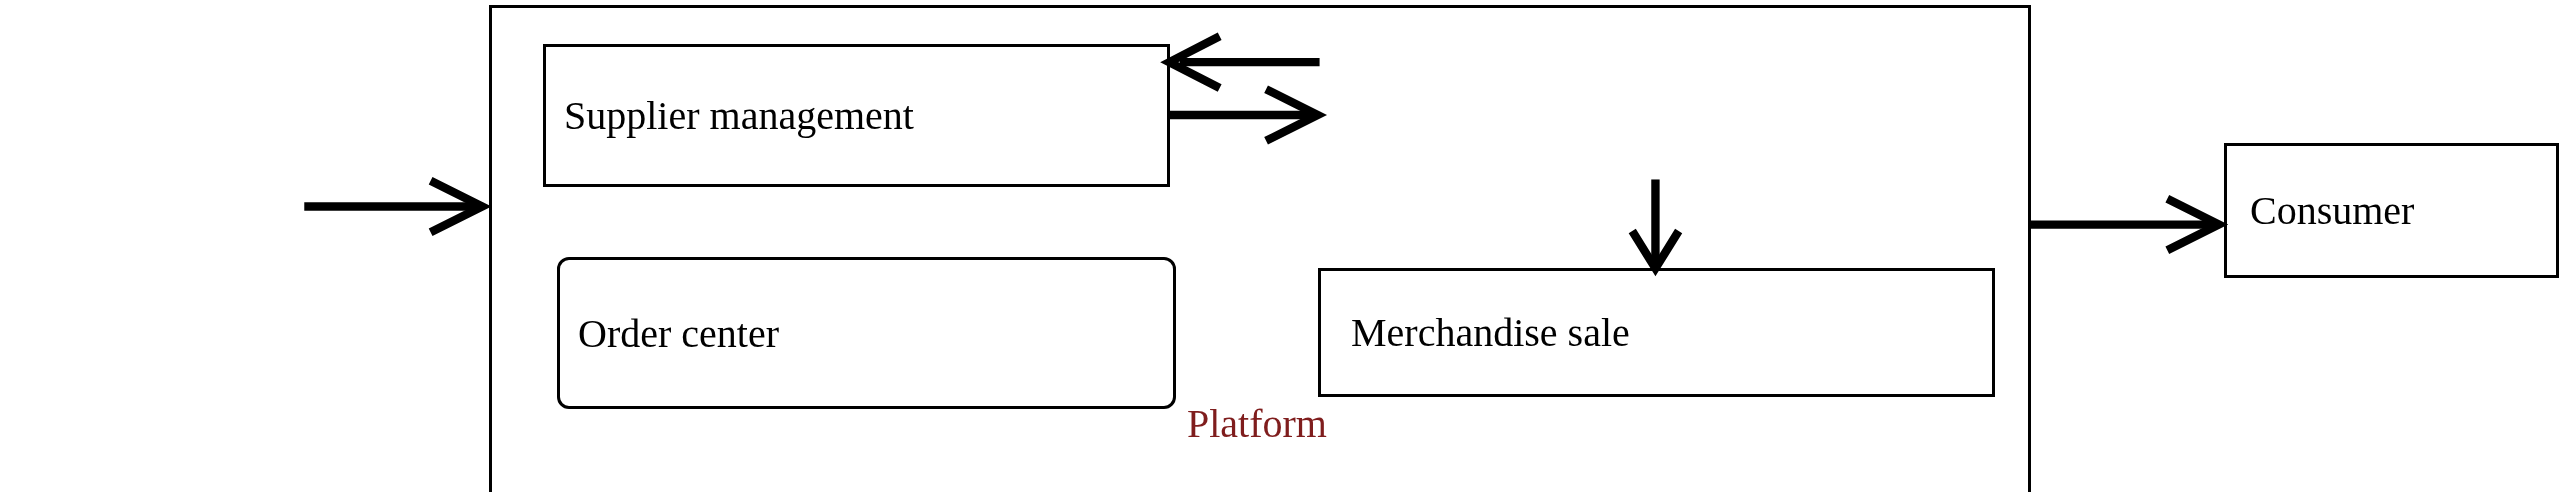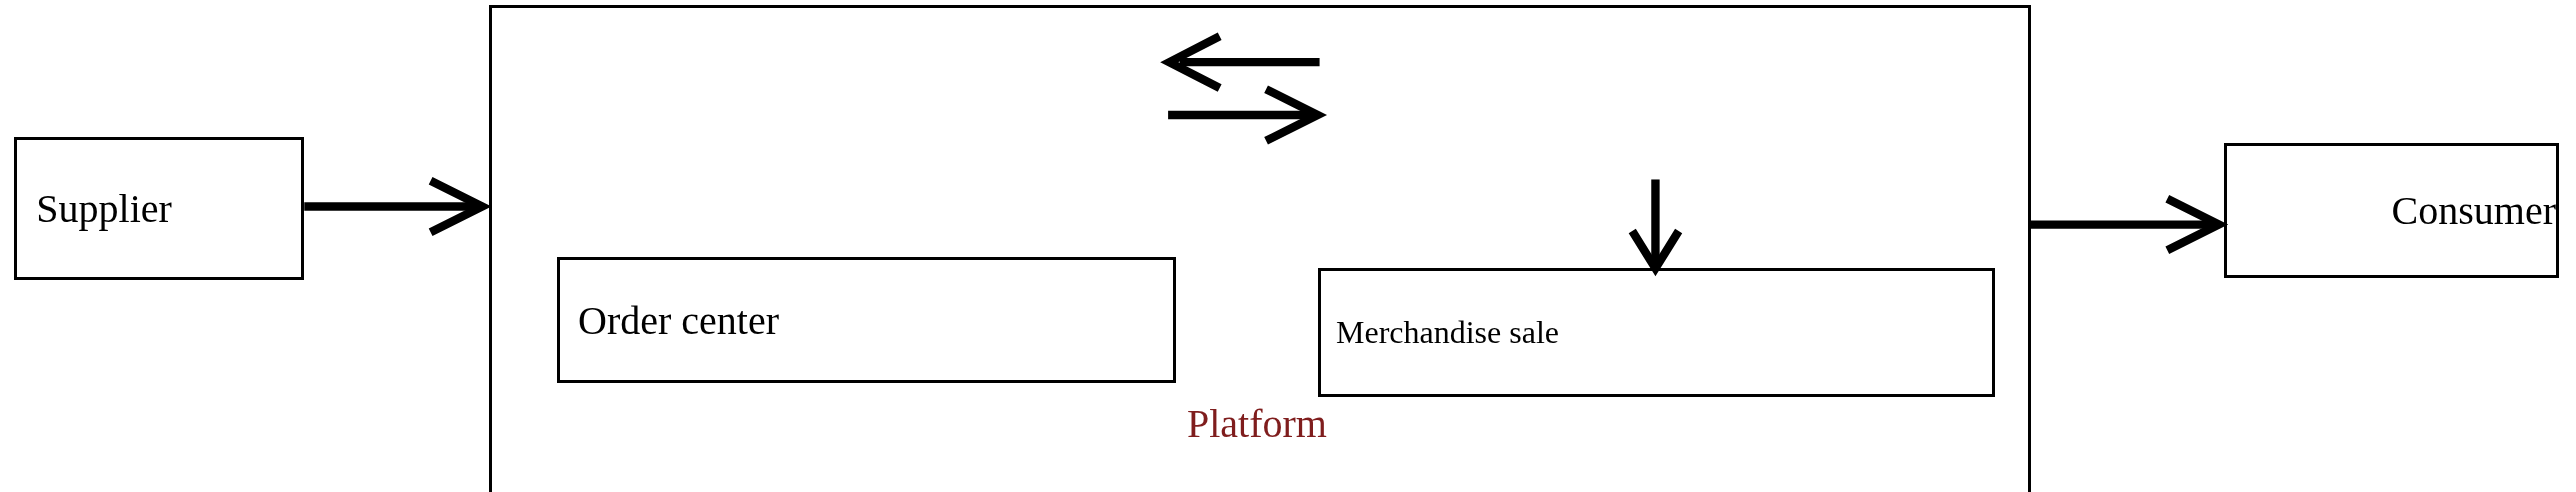--- a/index.html
+++ b/index.html
@@ -46,21 +46,21 @@
     height: 143px;
     justify-content: flex-start;
   }
   #supplier-node .node-label { padding-left: 19.3px; font-size: 40px; }
 
   #consumer-node {
     left: 2224px;
     top: 143px;
     width: 335px;
     height: 135px;
-    justify-content: flex-end;
+    justify-content: flex-start;
   }
   #consumer-node .node-label { padding-left: 23px; font-size: 40px; }
 
   
   #supplier-management-node {
     left: 543px;
     top: 44px;
     width: 627px;
     height: 143px;
   }
@@ -71,31 +71,32 @@
     top: 44px;
     width: 676px;
     height: 135px;
   }
   #warehouse-management-node .node-label { padding-left: 20.6px; font-size: 40px; }
 
   #order-center-node {
     left: 557px;
     top: 257px;
     width: 619px;
-    height: 126px;
+    height: 152px;
+    border-radius: 12px;
   }
   #order-center-node .node-label { padding-left: 18px; font-size: 40px; }
 
   #merchandise-sale-node {
     left: 1318px;
     top: 268px;
     width: 677px;
     height: 129px;
   }
-  #merchandise-sale-node .node-label { padding-left: 15px; font-size: 32px; }
+  #merchandise-sale-node .node-label { padding-left: 30px; font-size: 40px; }
 
   
   #platform-caption {
     position: absolute;
     left: 1096px;
     top: 400px;
     width: 322px;
     text-align: center;
     font-size: 40px;
     color: #7f1d1d;
@@ -113,24 +114,24 @@
   }
   #arrow-layer svg { display: block; }
 </style>
 </head>
 <body>
 
 <div id="canvas">
 
   <div class="node" id="platform-container"></div>
 
-  <div class="node" id="supplier-node">
-    <span class="node-label">Supplier</span>
+
+  <div class="node" id="supplier-management-node">
+    <span class="node-label">Supplier management</span>
   </div>
-
 
 
   <div class="node" id="order-center-node">
     <span class="node-label">Order center</span>
   </div>
 
   <div class="node" id="merchandise-sale-node">
     <span class="node-label">Merchandise sale</span>
   </div>
 

